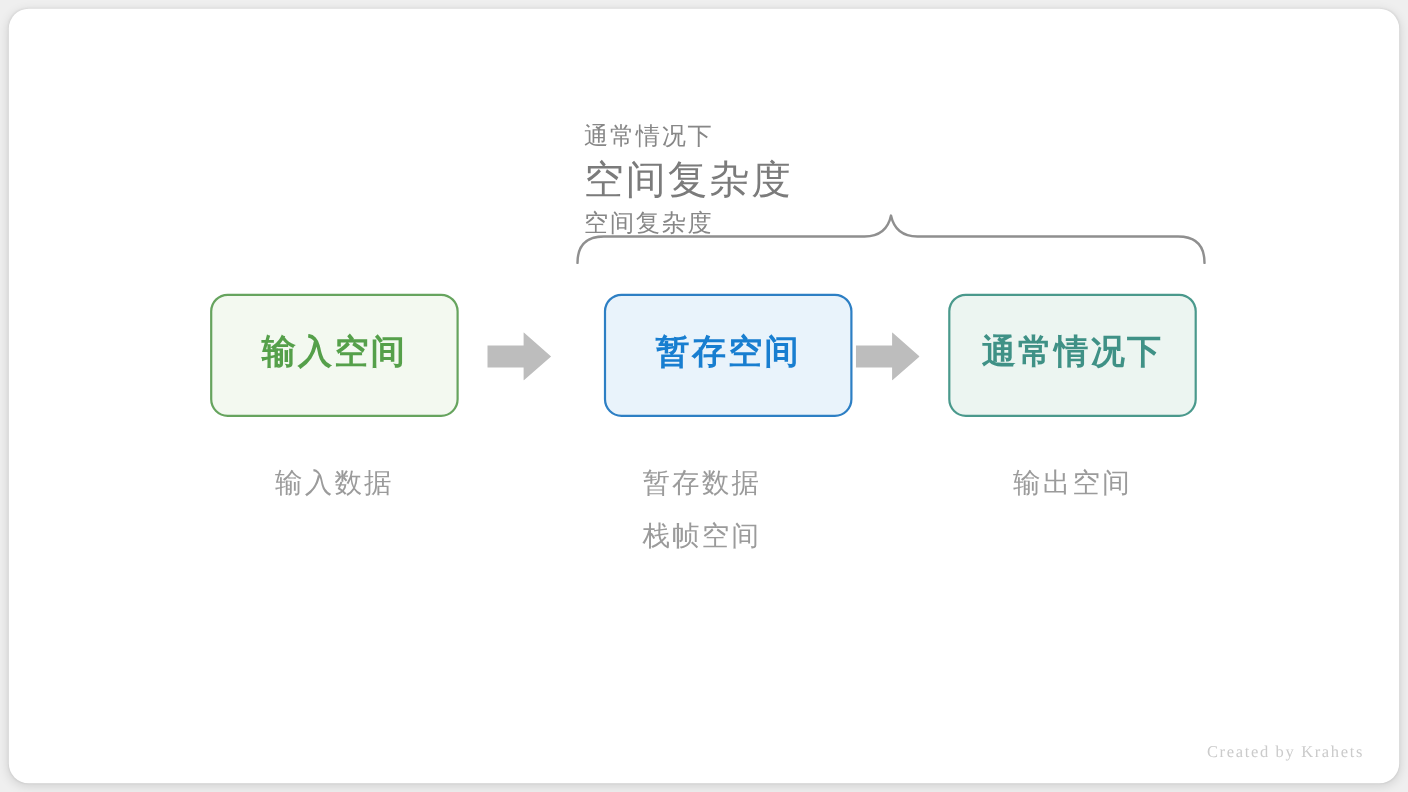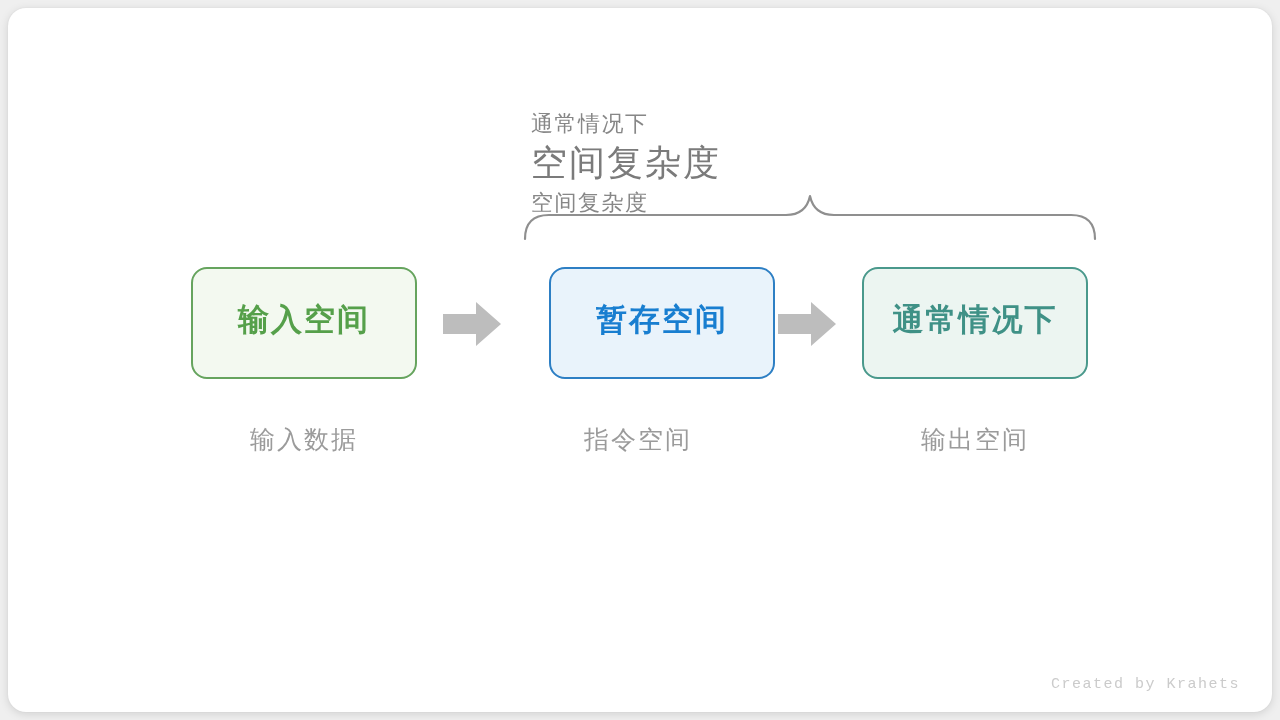--- a/index.html
+++ b/index.html
@@ -90,21 +90,21 @@
     line-height: 30px;
     color: var(--sublabel, #9b9b9b);
   }
   .sub-input  { left: 191px; }
   .sub-buffer { left: 525px; display: flex; flex-direction: column; gap: 18px; }
   .sub-output { left: 862px; }
   .credit {
     position: absolute;
     top: 676px;
     right: 40px;
-    font-family: Liberation Mono, monospace;
+    font-family: Liberation Serif, serif;
     font-size: 15px;
     letter-spacing: 1.5px;
     color: var(--credit, #cbcbcb);
   }
 </style>
 </head>
 <body>
 
 <div class="stage">
   <div class="card"></div>
@@ -135,19 +135,20 @@
     <polygon points="0,12 33,12 33,0 58,22 33,44 33,32 0,32"></polygon>
   </svg>
 
   <div class="box box-output">
     <span>通常情况下</span>
   </div>
 
   <div class="sub sub-input">输入数据</div>
 
   <div class="sub sub-buffer">
-    <div>指令空间</div>
+    <div>暂存数据</div>
+    <div>栈帧空间</div>
   </div>
 
   <div class="sub sub-output">输出空间</div>
 
   <div class="credit">Created by Krahets</div>
 </div>
 
 </body></html>

